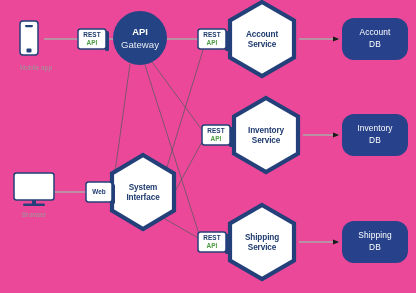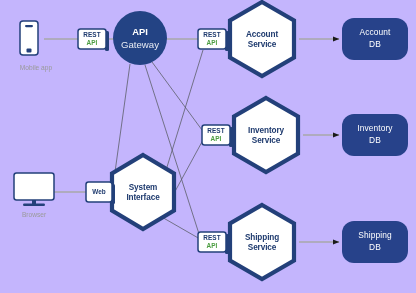--- a/index.html
+++ b/index.html
@@ -8,21 +8,21 @@
     padding: 0;
     background: #ffffff;
   }
   body {
     font-family: "Liberation Sans", sans-serif;
   }
   #diagram-root {
     position: relative;
     width: 416px;
     height: 293px;
-    background: #c4b5fd;
+    background: #ec4899;
     overflow: hidden;
   }
   #diagram-svg {
     display: block;
     width: 416px;
     height: 293px;
   }
   .node-label {
     font-family: "Liberation Sans", sans-serif;
     font-weight: bold;

